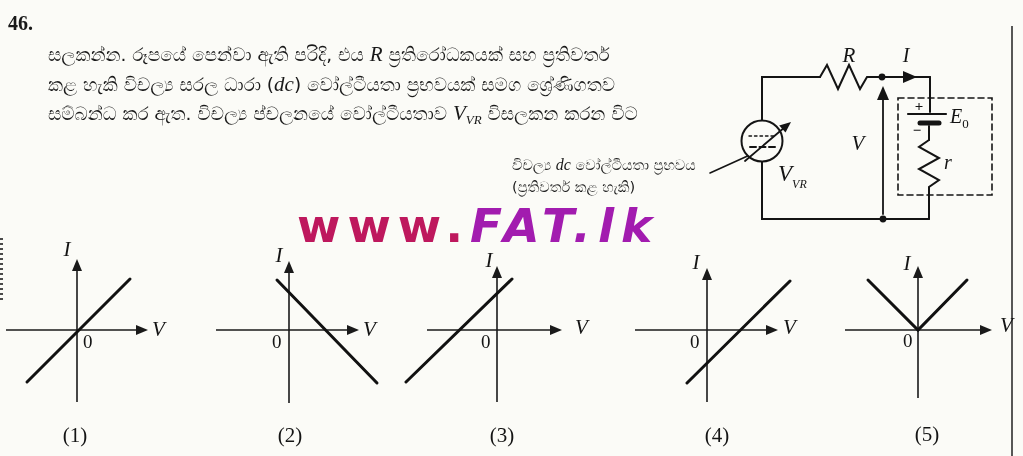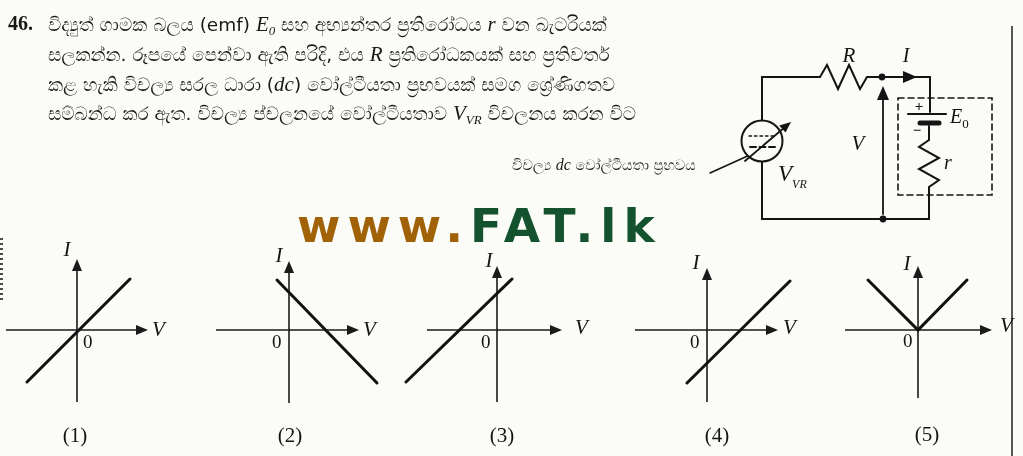--- a/index.html
+++ b/index.html
@@ -8,46 +8,46 @@
   .qnum { position:absolute; left:8px; top:12px; font-family:"Liberation Serif", serif;
           font-weight:bold; font-size:20px; }
   .qline { position:absolute; left:48px; white-space:nowrap; font-size:18.5px; line-height:24px; }
   .sym  { font-family:"Liberation Serif", serif; font-style:italic; font-size:21px; }
   .sub  { font-family:"Liberation Serif", serif; font-style:italic; font-size:13px;
           vertical-align:-4px; }
   .caption { position:absolute; left:512px; font-size:14.5px; white-space:nowrap; }
   .caption .sym { font-size:16px; }
   .watermark { position:absolute; left:297px; top:198px; font-size:47px; font-weight:bold;
                letter-spacing:7px; white-space:nowrap; }
-  .wm-light { color:#a16207; }
-  .wm-dark  { color:#14532d; }
+  .wm-light { color:#be185d; }
+  .wm-dark  { color:#a21caf;font-style:italic; }
   .edge-right { position:absolute; left:1011px; top:26px; width:2px; height:430px;
                 background:#3a3a3a; opacity:.85; }
   .edge-left { position:absolute; left:0; top:238px; width:3px; height:64px;
                background:repeating-linear-gradient(to bottom, #4a4a4a 0 2px, transparent 2px 5px); }
   svg { position:absolute; }
   svg text { font-family:"Liberation Serif", serif; fill:#141414; }
   .it { font-style:italic; }
 </style>
 </head>
 <body>
 
 <div class="page">
 
   <div class="edge-right"></div>
   <div class="edge-left"></div>
 
   <div class="qnum">46.</div>
 
-  <div class="qline" style="top:12px"><span>විද්‍යුත් ගාමක බලය (emf) </span><span class="sym">E</span><span class="sub">0</span><span> සහ අභ්‍යන්තර ප්‍රතිරෝධය </span><span class="sym">r</span><span> වන බැටරියක්</span></div>
   <div class="qline" style="top:72px"><span>කළ හැකි විචල්‍ය සරල ධාරා (</span><span class="sym">dc</span><span>) වෝල්ටීයතා ප්‍රභවයක් සමග ශ්‍රේණිගතව</span></div>
   <div class="qline" style="top:42px"><span>සලකන්න. රූපයේ පෙන්වා ඇති පරිදි, එය </span><span class="sym">R</span><span> ප්‍රතිරෝධකයක් සහ ප්‍රතිවර්ත</span></div>
-  <div class="qline" style="top:101px"><span>සම්බන්ධ කර ඇත. විචල්‍ය ප්‍චලනයේ වෝල්ටීයතාව </span><span class="sym">V</span><span class="sub">VR</span><span> විචලනය කරන විට</span></div>
+  <div class="qline" style="top:101px"><span>සම්බන්ධ කර ඇත. විචල්‍ය ප්‍චලනයේ වෝල්ටීයතාව </span><span class="sym">V</span><span class="sub">VR</span><span> විසලකන කරන විට</span></div>
 
   <div class="caption" style="top:156px"><span>විචල්‍ය </span><span class="sym">dc</span><span> වෝල්ටීයතා ප්‍රභවය</span></div>
+  <div class="caption" style="top:179px">(ප්‍රතිවර්ත කළ හැකි)</div>
 
   <div class="watermark"><span class="wm-light">www.</span><span class="wm-dark">FAT.lk</span></div>
 
   <svg style="left:706px; top:20px" width="310" height="210" viewBox="706 20 310 210">
     <g stroke="#141414" stroke-width="2" fill="none" stroke-linecap="round">
 
       <path d="M710,173 L752,154" stroke-width="1.6"></path>
 
       <path d="M762,121 V77 H820"></path>
       <path d="M762,161 V219 H929"></path>

